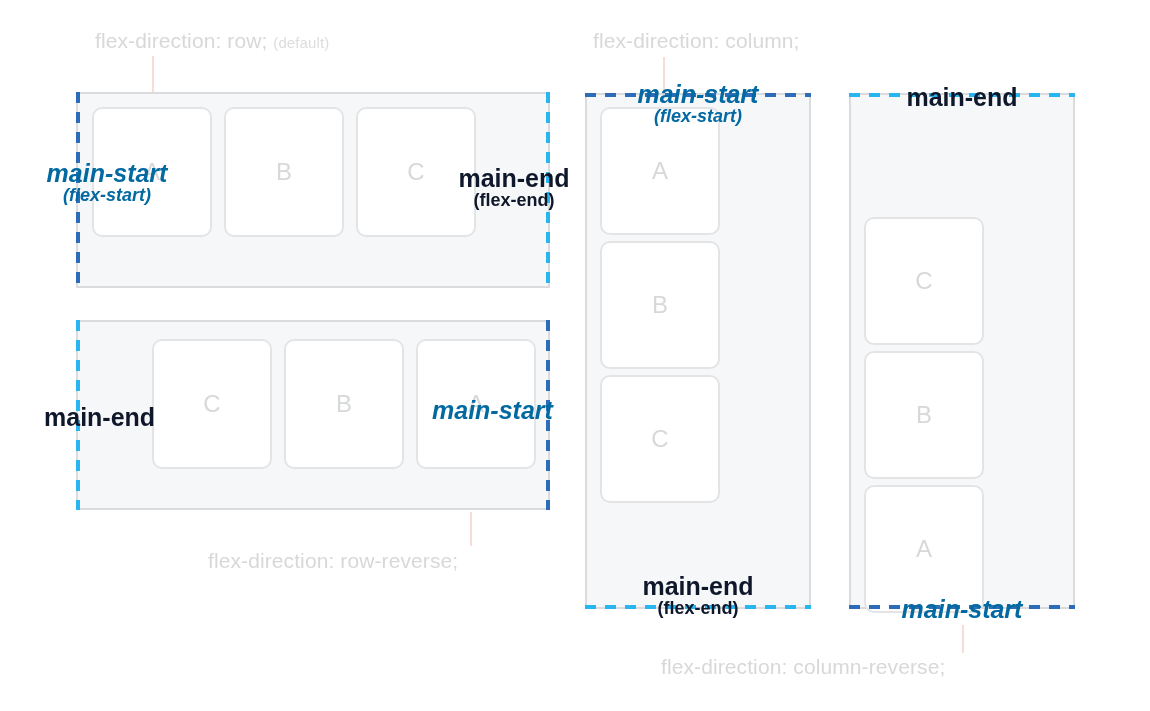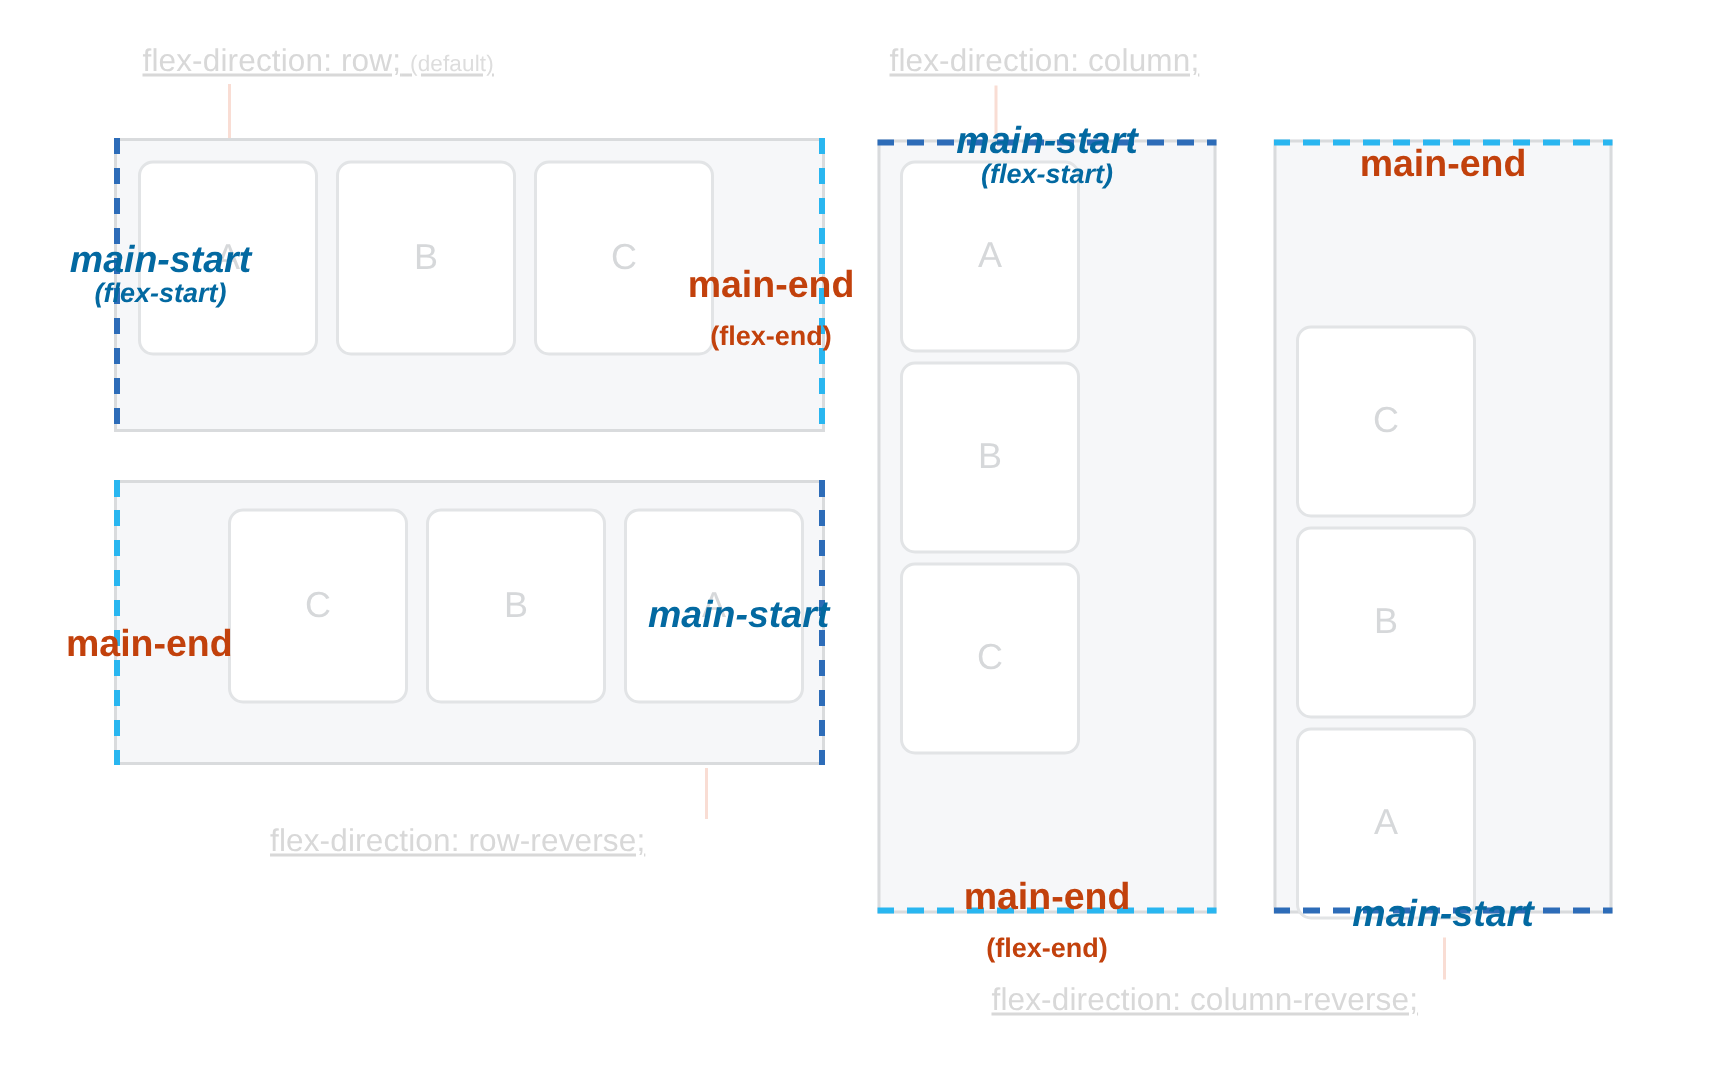--- a/index.html
+++ b/index.html
@@ -17,21 +17,20 @@
   }
 
   
   .caption {
     position: absolute;
     color: #d8d8d8;
     font-size: 21px;
     font-weight: 400;
     white-space: nowrap;
     letter-spacing: 0.1px;
-    text-decoration: underline;
   }
   .caption .small {
     font-size: 15px;
     color: #dddddd;
   }
 
   
   .leader {
     position: absolute;
     background: #f9ddd4;
@@ -95,21 +94,21 @@
     display: block;
     font-size: 25px;
     font-weight: bold;
   }
   .mlabel .sub {
     display: block;
     font-size: 18px;
     font-weight: bold;
   }
   .mlabel.start .big, .mlabel.start .sub { color: #0369a1; font-style: italic; }
-  .mlabel.end   .big, .mlabel.end   .sub { color: #c2410c; margin-top: 12px; }
+  .mlabel.end   .big, .mlabel.end   .sub { color: #0f172a; }
 </style>
 </head>
 <body>
 
 <div class="caption" style="left:95px; top:29px;">
   <span>flex-direction: row;</span>
   <span class="small">(default)</span>
 </div>
 <div class="leader" style="left:152px; top:56px; height:36px;"></div>
 
@@ -151,21 +150,21 @@
 <div class="edge vert start" style="left:546px; top:320px; height:190px;"></div>
 
 <div class="mlabel end" style="left:44px; top:404px; width:110px; text-align:left;">
   <span class="big">main-end</span>
 </div>
 <div class="mlabel start" style="left:432px; top:397px; width:148px; text-align:left;">
   <span class="big">main-start</span>
 </div>
 
 <div class="leader" style="left:470px; top:512px; height:34px;"></div>
-<div class="caption" style="left:180px; top:549px;">
+<div class="caption" style="left:208px; top:549px;">
   <span>flex-direction: row-reverse;</span>
   <span class="small"></span>
 </div>
 
 <div class="caption" style="left:593px; top:29px;">
   <span>flex-direction: column;</span>
   <span class="small"></span>
 </div>
 <div class="leader" style="left:663px; top:57px; height:36px;"></div>
 

